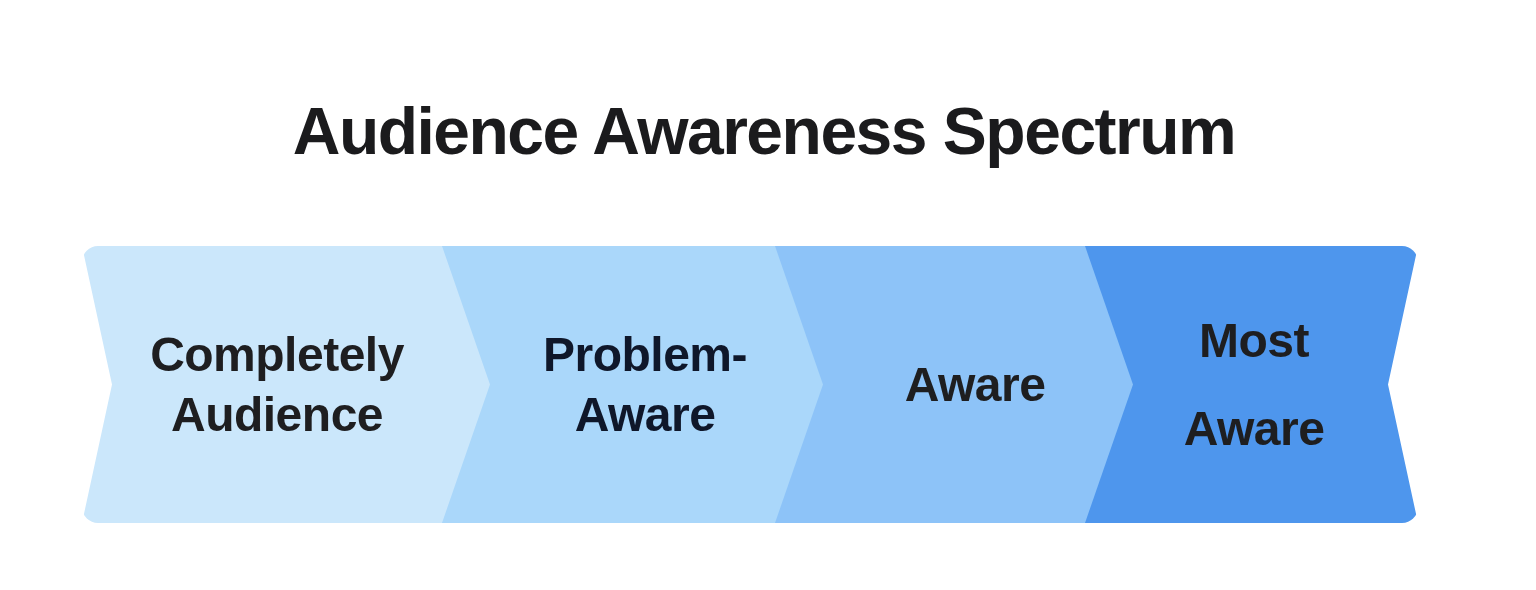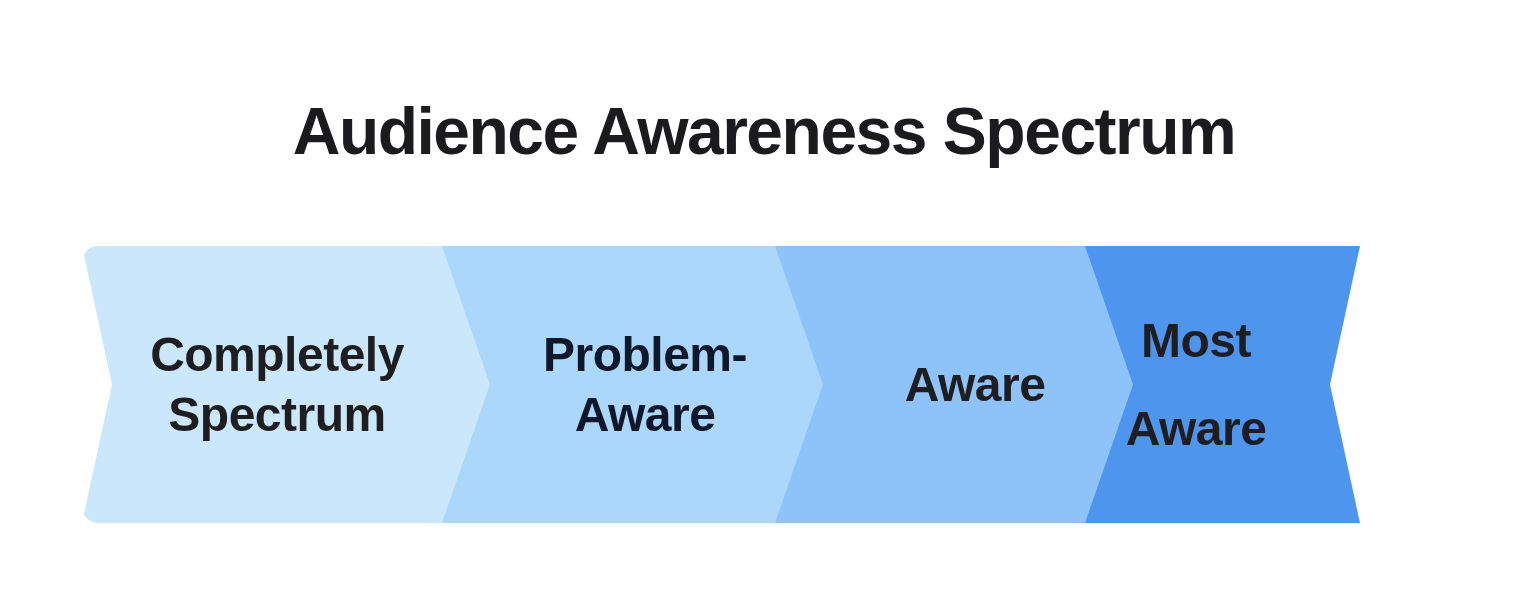--- a/index.html
+++ b/index.html
@@ -59,38 +59,38 @@
     left: 360px; width: 381px; z-index: 3;
     padding-left: 25px;
     clip-path: polygon(0 0, calc(100% - 48px) 0, 100% 50%, calc(100% - 48px) 100%, 0 100%);
   }
   .stage-3 {
     left: 685px; width: 366px; z-index: 2;
     padding-left: 50px;
     clip-path: polygon(0 0, calc(100% - 48px) 0, 100% 50%, calc(100% - 48px) 100%, 0 100%);
   }
   .stage-4 {
-    left: 938px; width: 340px; z-index: 1;
+    left: 996px; width: 340px; z-index: 1;
     padding-left: 12px;
     clip-path: polygon(0 0, 100% 0, calc(100% - 30px) 50%, 100% 100%, 0 100%);
     gap: 28px;
   }
 </style>
 </head>
 <body>
 
 <div class="canvas" style="background: rgb(255, 255, 255);">
 
   <h1 class="diagram-title" style="color: rgb(27, 27, 29);">Audience Awareness Spectrum</h1>
 
   <div class="band">
 
     <div class="stage stage-1" style="background: rgb(203, 231, 251); color: rgb(30, 30, 32);">
       <span class="stage-line">Completely</span>
-      <span class="stage-line">Spectrum</span>
+      <span class="stage-line">Audience</span>
     </div>
 
     <div class="stage stage-2" style="background: rgb(170, 215, 250); color: #0f172a;">
       <span class="stage-line">Problem-</span>
       <span class="stage-line">Aware</span>
     </div>
 
     <div class="stage stage-3" style="background: rgb(141, 195, 248); color: rgb(30, 30, 32);">
       <span class="stage-line">Aware</span>
     </div>

